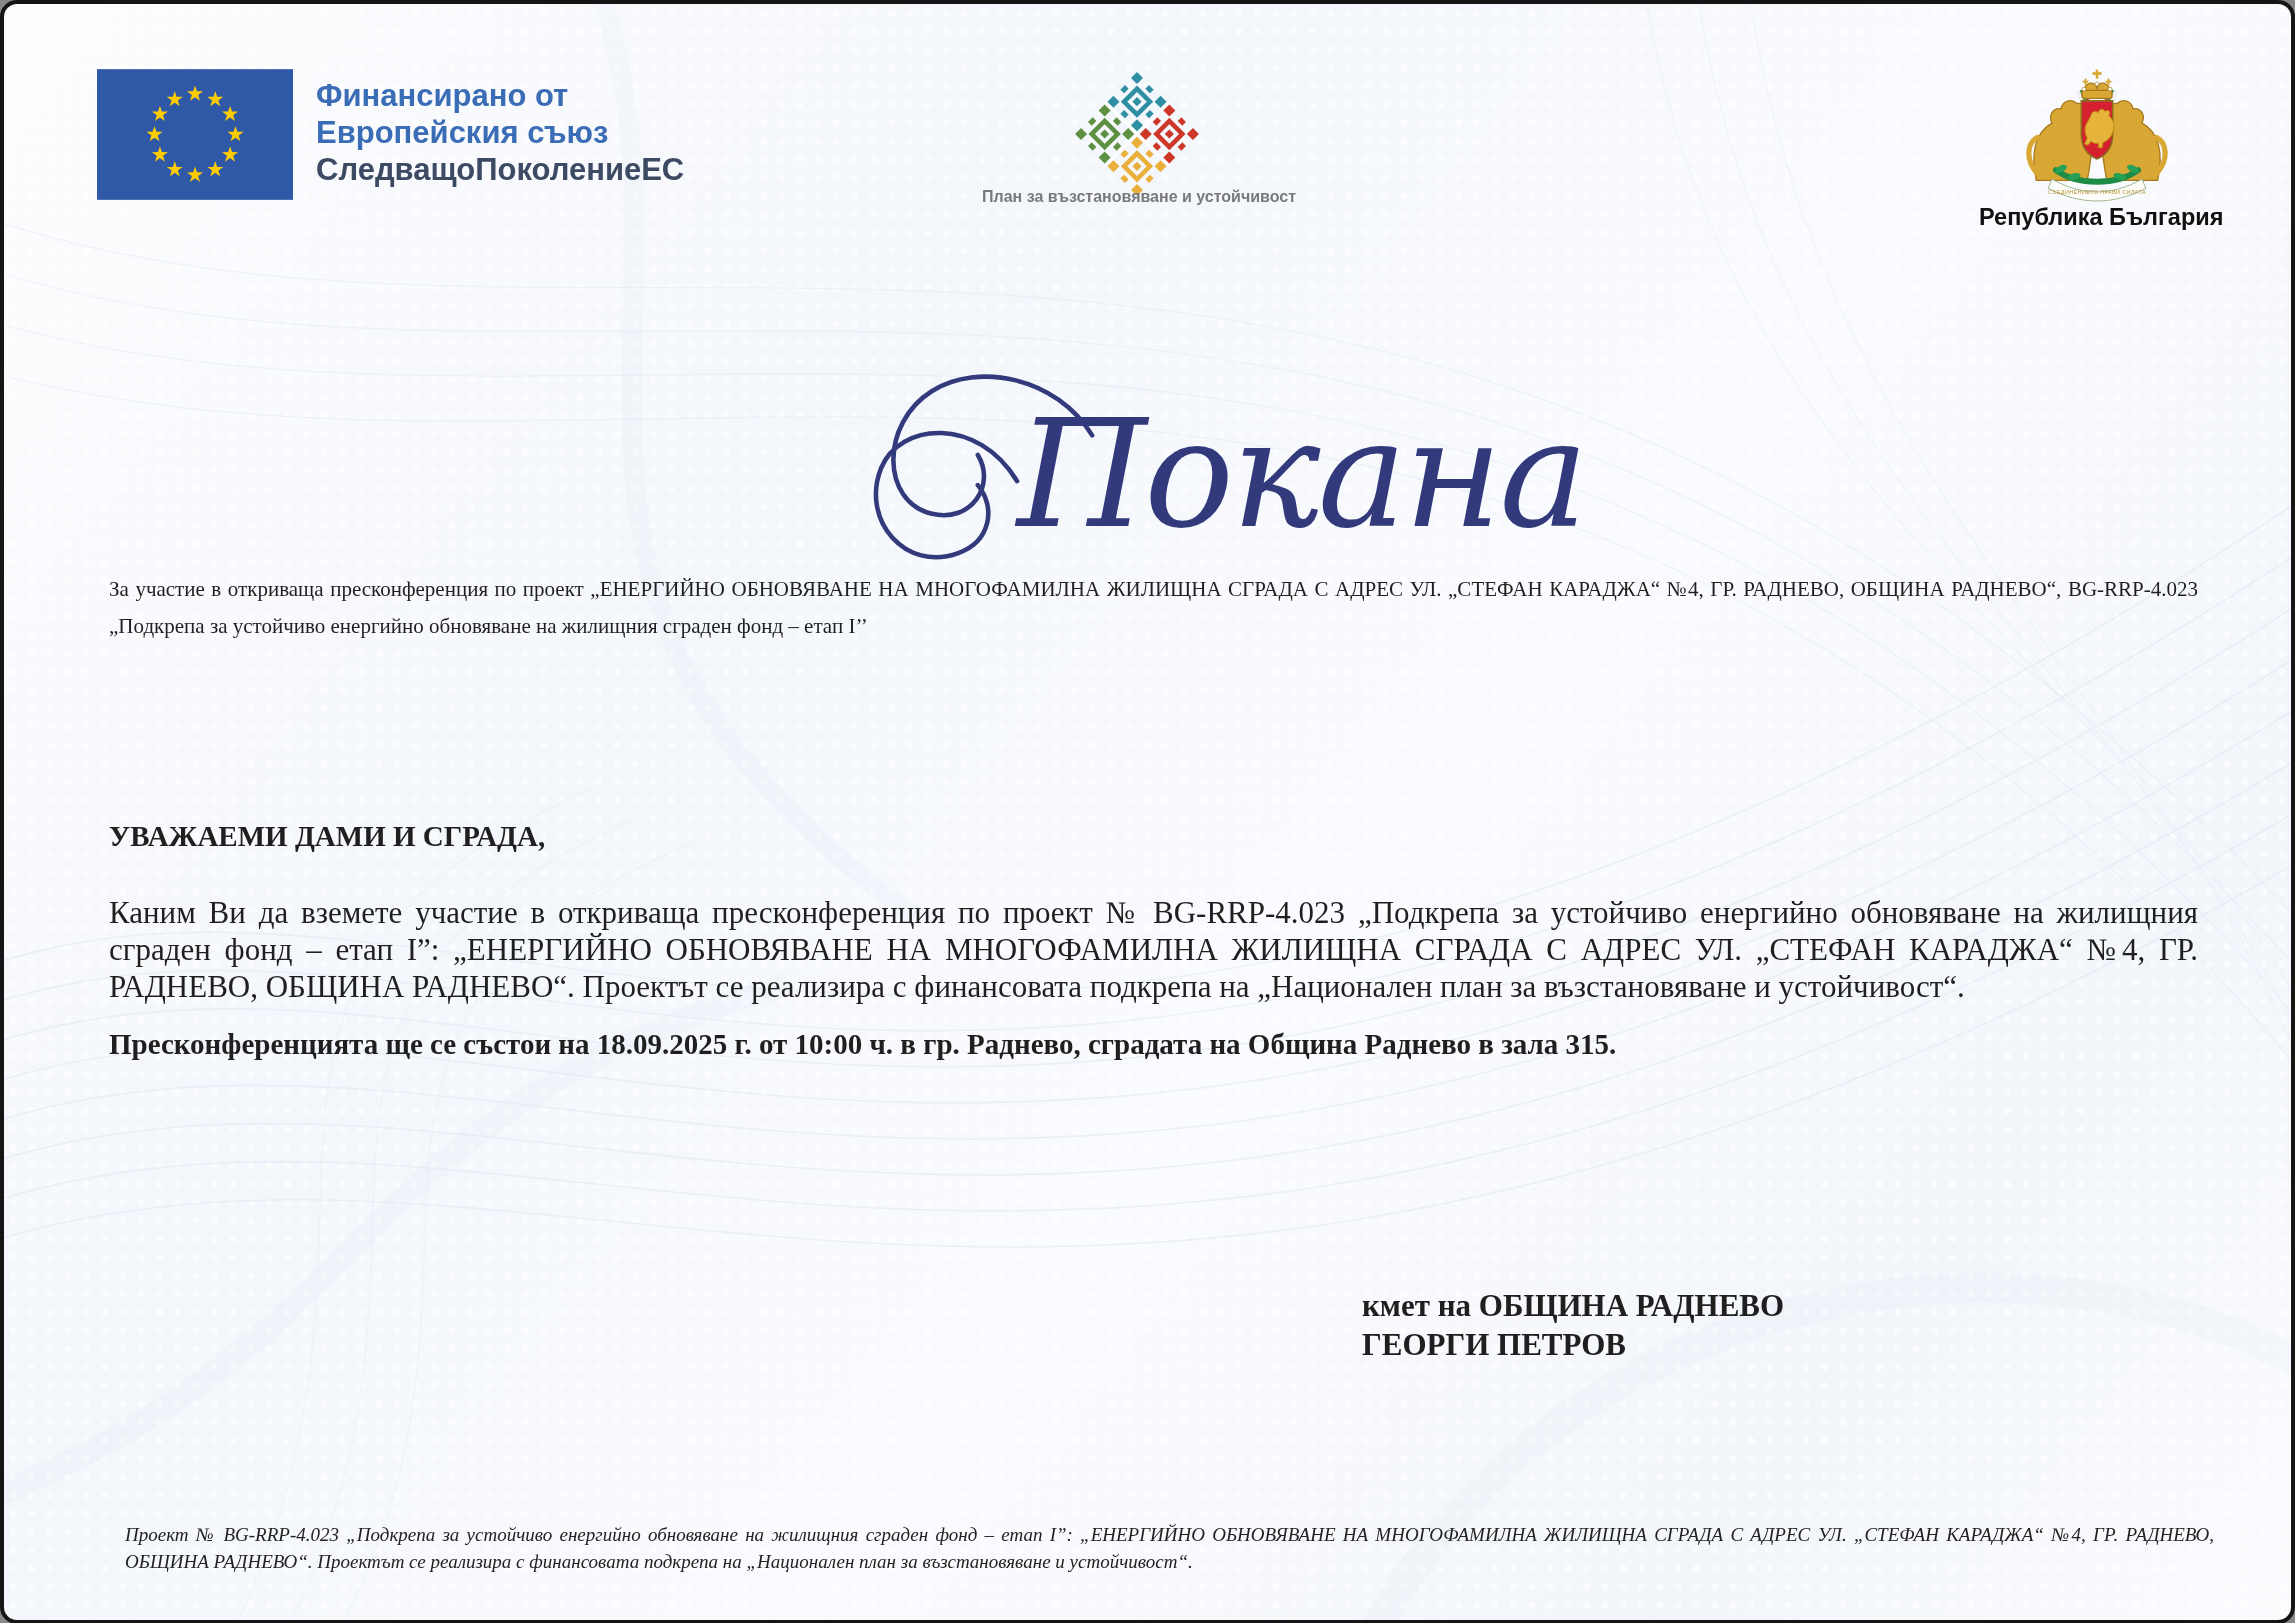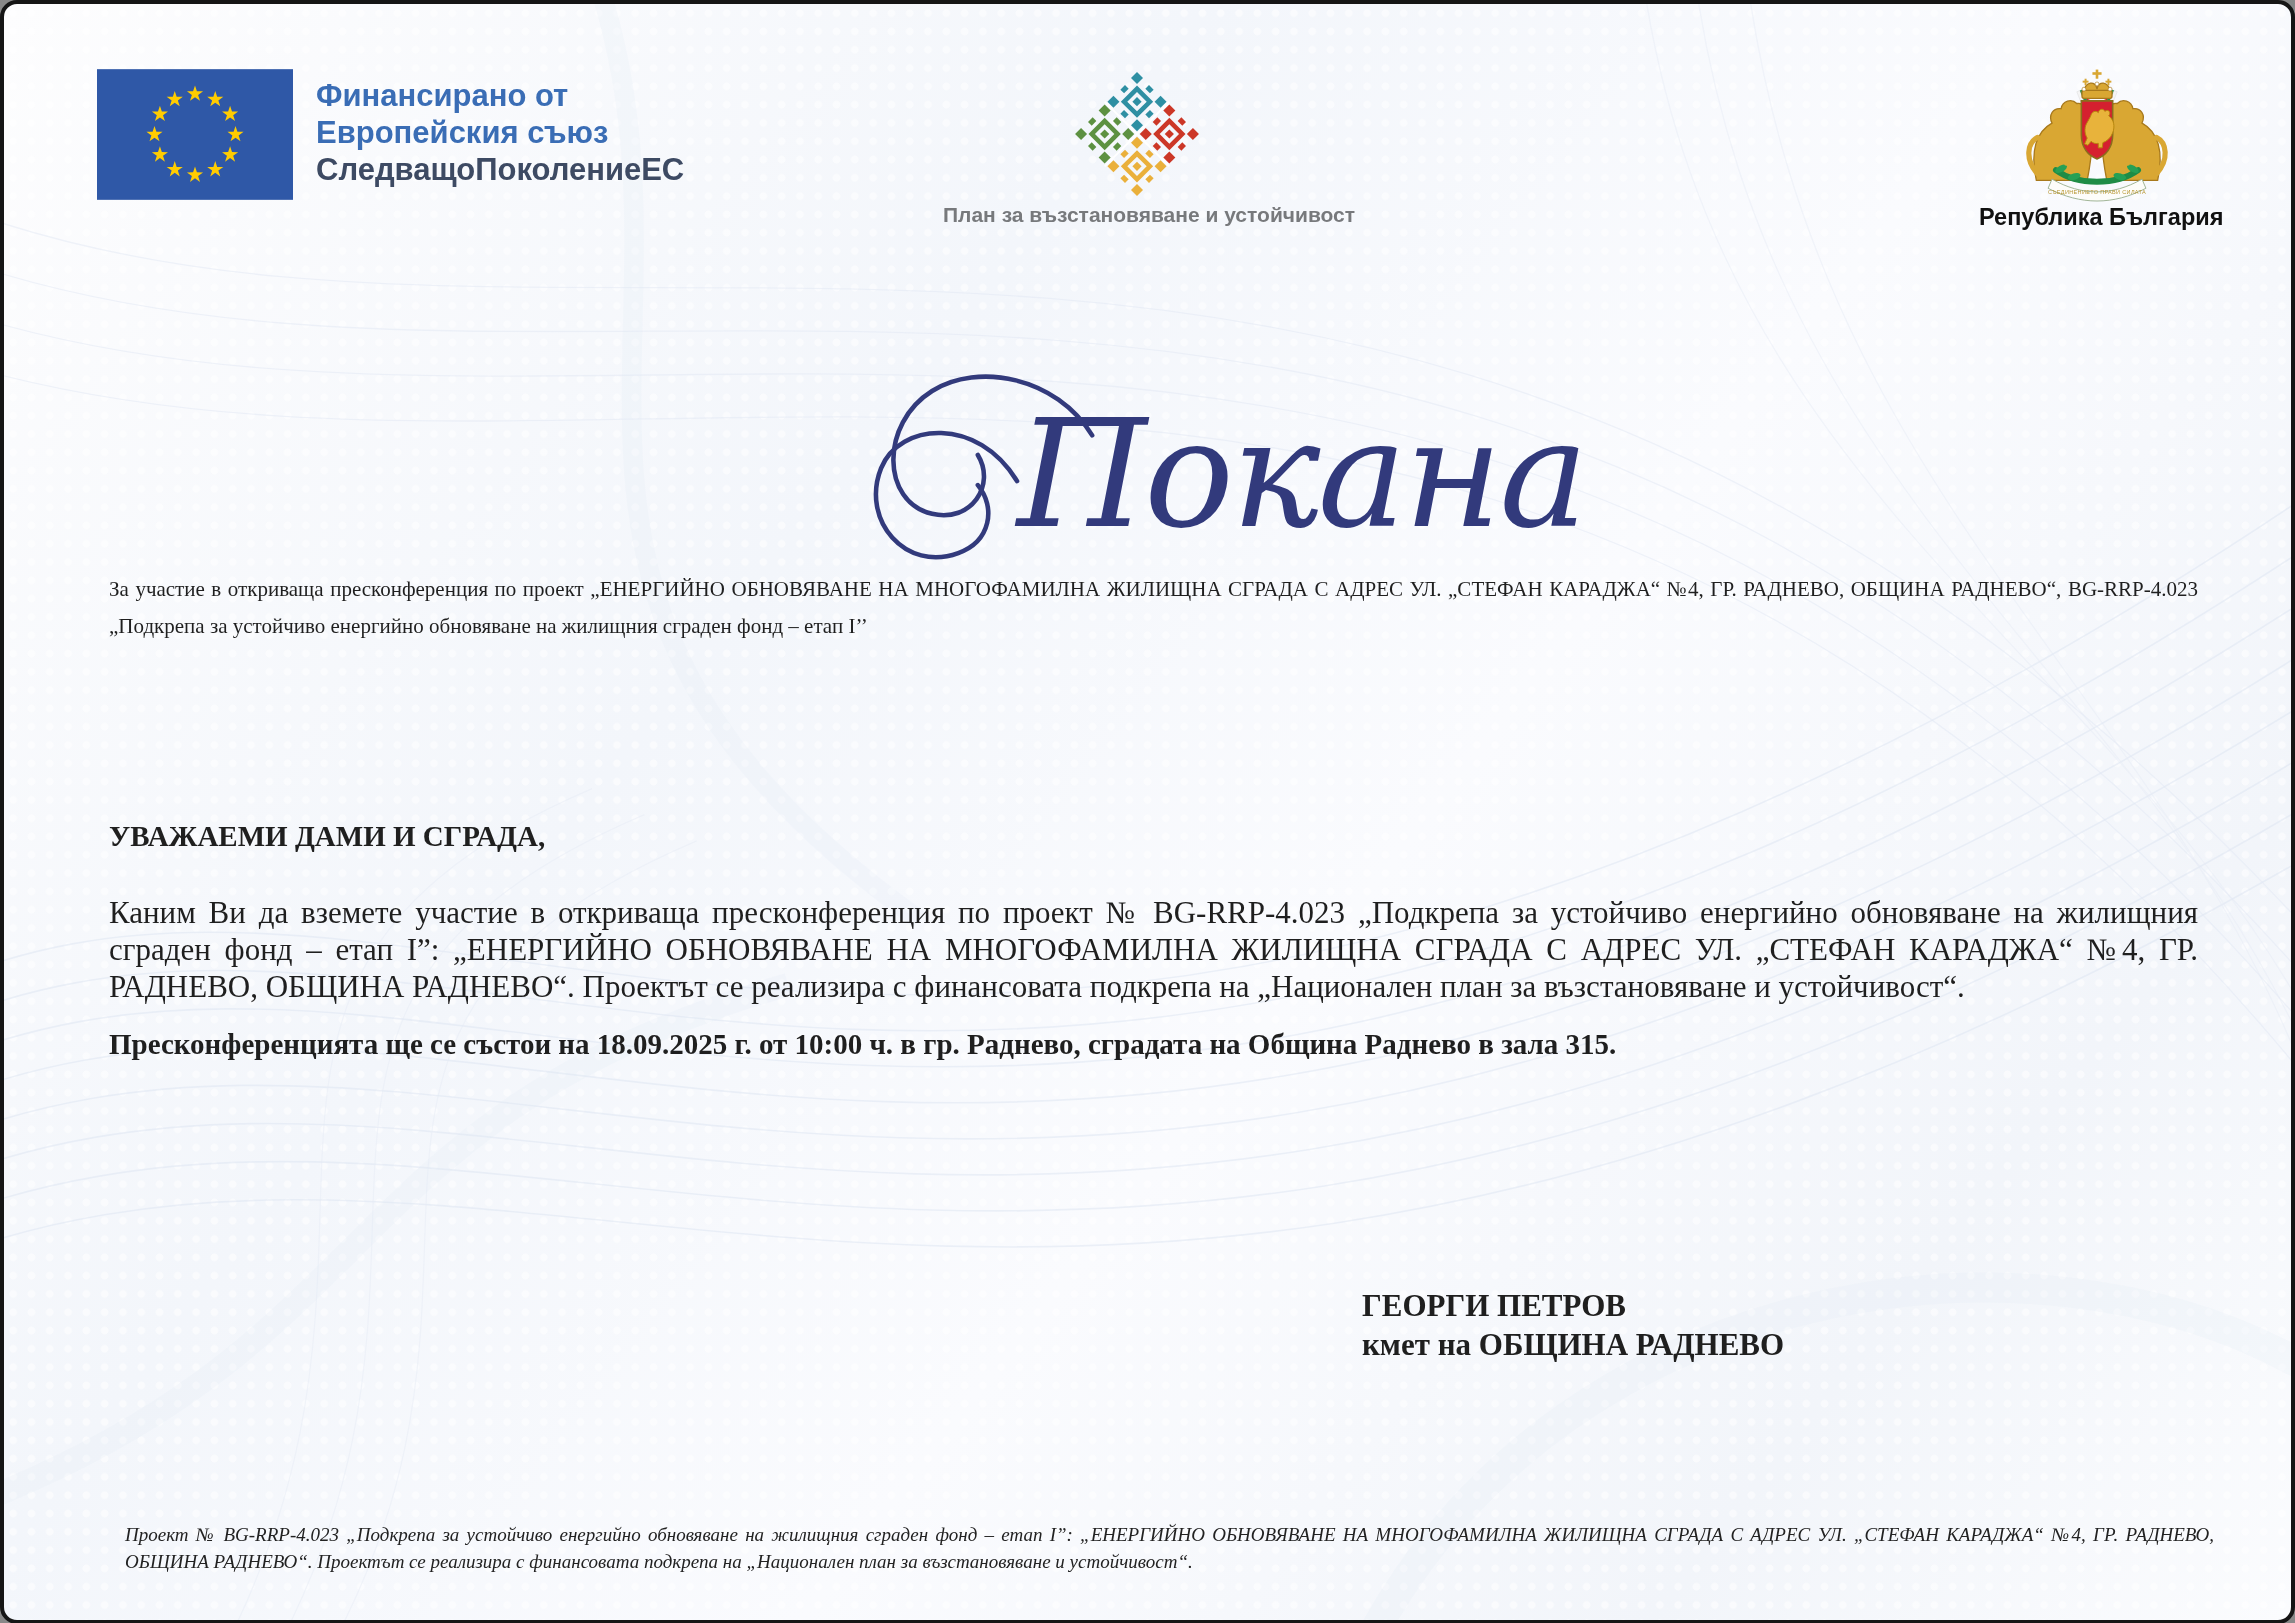--- a/index.html
+++ b/index.html
@@ -22,23 +22,23 @@
   .eu-flag{position:absolute;left:93px;top:65px;}
   .eu-text{
     position:absolute;left:312px;top:73px;
     font-family:"Liberation Sans", sans-serif;
     font-weight:bold;font-size:31px;line-height:37px;white-space:nowrap;
   }
   .eu-text .l1,.eu-text .l2{color:#3a6db5;}
   .eu-text .l3{color:#3d4a63;}
   .pvu{position:absolute;left:1067px;top:64px;}
   .pvu-caption{
-    position:absolute;left:939px;top:199px;width:392px;
+    position:absolute;left:939px;top:184px;width:392px;
     text-align:center;font-family:"Liberation Sans", sans-serif;
-    font-weight:bold;font-size:21px;color:#77797c;white-space:nowrap;
+    font-weight:bold;font-size:16px;color:#77797c;white-space:nowrap;
   }
   .emblem{position:absolute;left:2018px;top:60px;}
   .emblem-caption{
     position:absolute;left:1975px;top:200px;width:235px;
     text-align:right;font-family:"Liberation Sans", sans-serif;
     font-weight:bold;font-size:23.5px;color:#111;white-space:nowrap;
   }
   
   .title-wrap{position:absolute;left:915px;top:363px;width:588px;height:235px;}
   .title-flourish{position:absolute;left:-98px;top:-9.8px;}
@@ -260,20 +260,20 @@
 
   <p class="bodycol p1" style="position:absolute;margin:0;">За участие в откриваща пресконференция по проект „ЕНЕРГИЙНО ОБНОВЯВАНЕ НА МНОГОФАМИЛНА ЖИЛИЩНА СГРАДА С АДРЕС УЛ. „СТЕФАН КАРАДЖА“ №4, ГР. РАДНЕВО, ОБЩИНА РАДНЕВО“, BG-RRP-4.023 „Подкрепа за устойчиво енергийно обновяване на жилищния сграден фонд – етап I’’</p>
 
   <p class="bodycol salut" style="position:absolute;margin:0;">УВАЖАЕМИ ДАМИ И СГРАДА,</p>
 
   <p class="bodycol p2" style="position:absolute;margin:0;">Каним Ви да вземете участие в откриваща пресконференция по проект № BG-RRP-4.023 „Подкрепа за устойчиво енергийно обновяване на жилищния сграден фонд – етап I”: „ЕНЕРГИЙНО ОБНОВЯВАНЕ НА МНОГОФАМИЛНА ЖИЛИЩНА СГРАДА С АДРЕС УЛ. „СТЕФАН КАРАДЖА“ №4, ГР. РАДНЕВО, ОБЩИНА РАДНЕВО“. Проектът се реализира с финансовата подкрепа на „Национален план за възстановяване и устойчивост“.</p>
 
   <p class="bodycol event" style="position:absolute;margin:0;">Пресконференцията ще се състои на 18.09.2025 г. от 10:00 ч. в гр. Раднево, сградата на Община Раднево в зала 315.</p>
 
   <div class="sig">
+    <div>кмет на ОБЩИНА РАДНЕВО</div>
     <div>ГЕОРГИ ПЕТРОВ</div>
-    <div>кмет на ОБЩИНА РАДНЕВО</div>
   </div>
 
   <p class="footer" style="margin:16px;">Проект № BG-RRP-4.023 „Подкрепа за устойчиво енергийно обновяване на жилищния сграден фонд – етап I”: „ЕНЕРГИЙНО ОБНОВЯВАНЕ НА МНОГОФАМИЛНА ЖИЛИЩНА СГРАДА С АДРЕС УЛ. „СТЕФАН КАРАДЖА“ №4, ГР. РАДНЕВО, ОБЩИНА РАДНЕВО“. Проектът се реализира с финансовата подкрепа на „Национален план за възстановяване и устойчивост“.</p>
 
 </div>
 
 
 </body></html>

